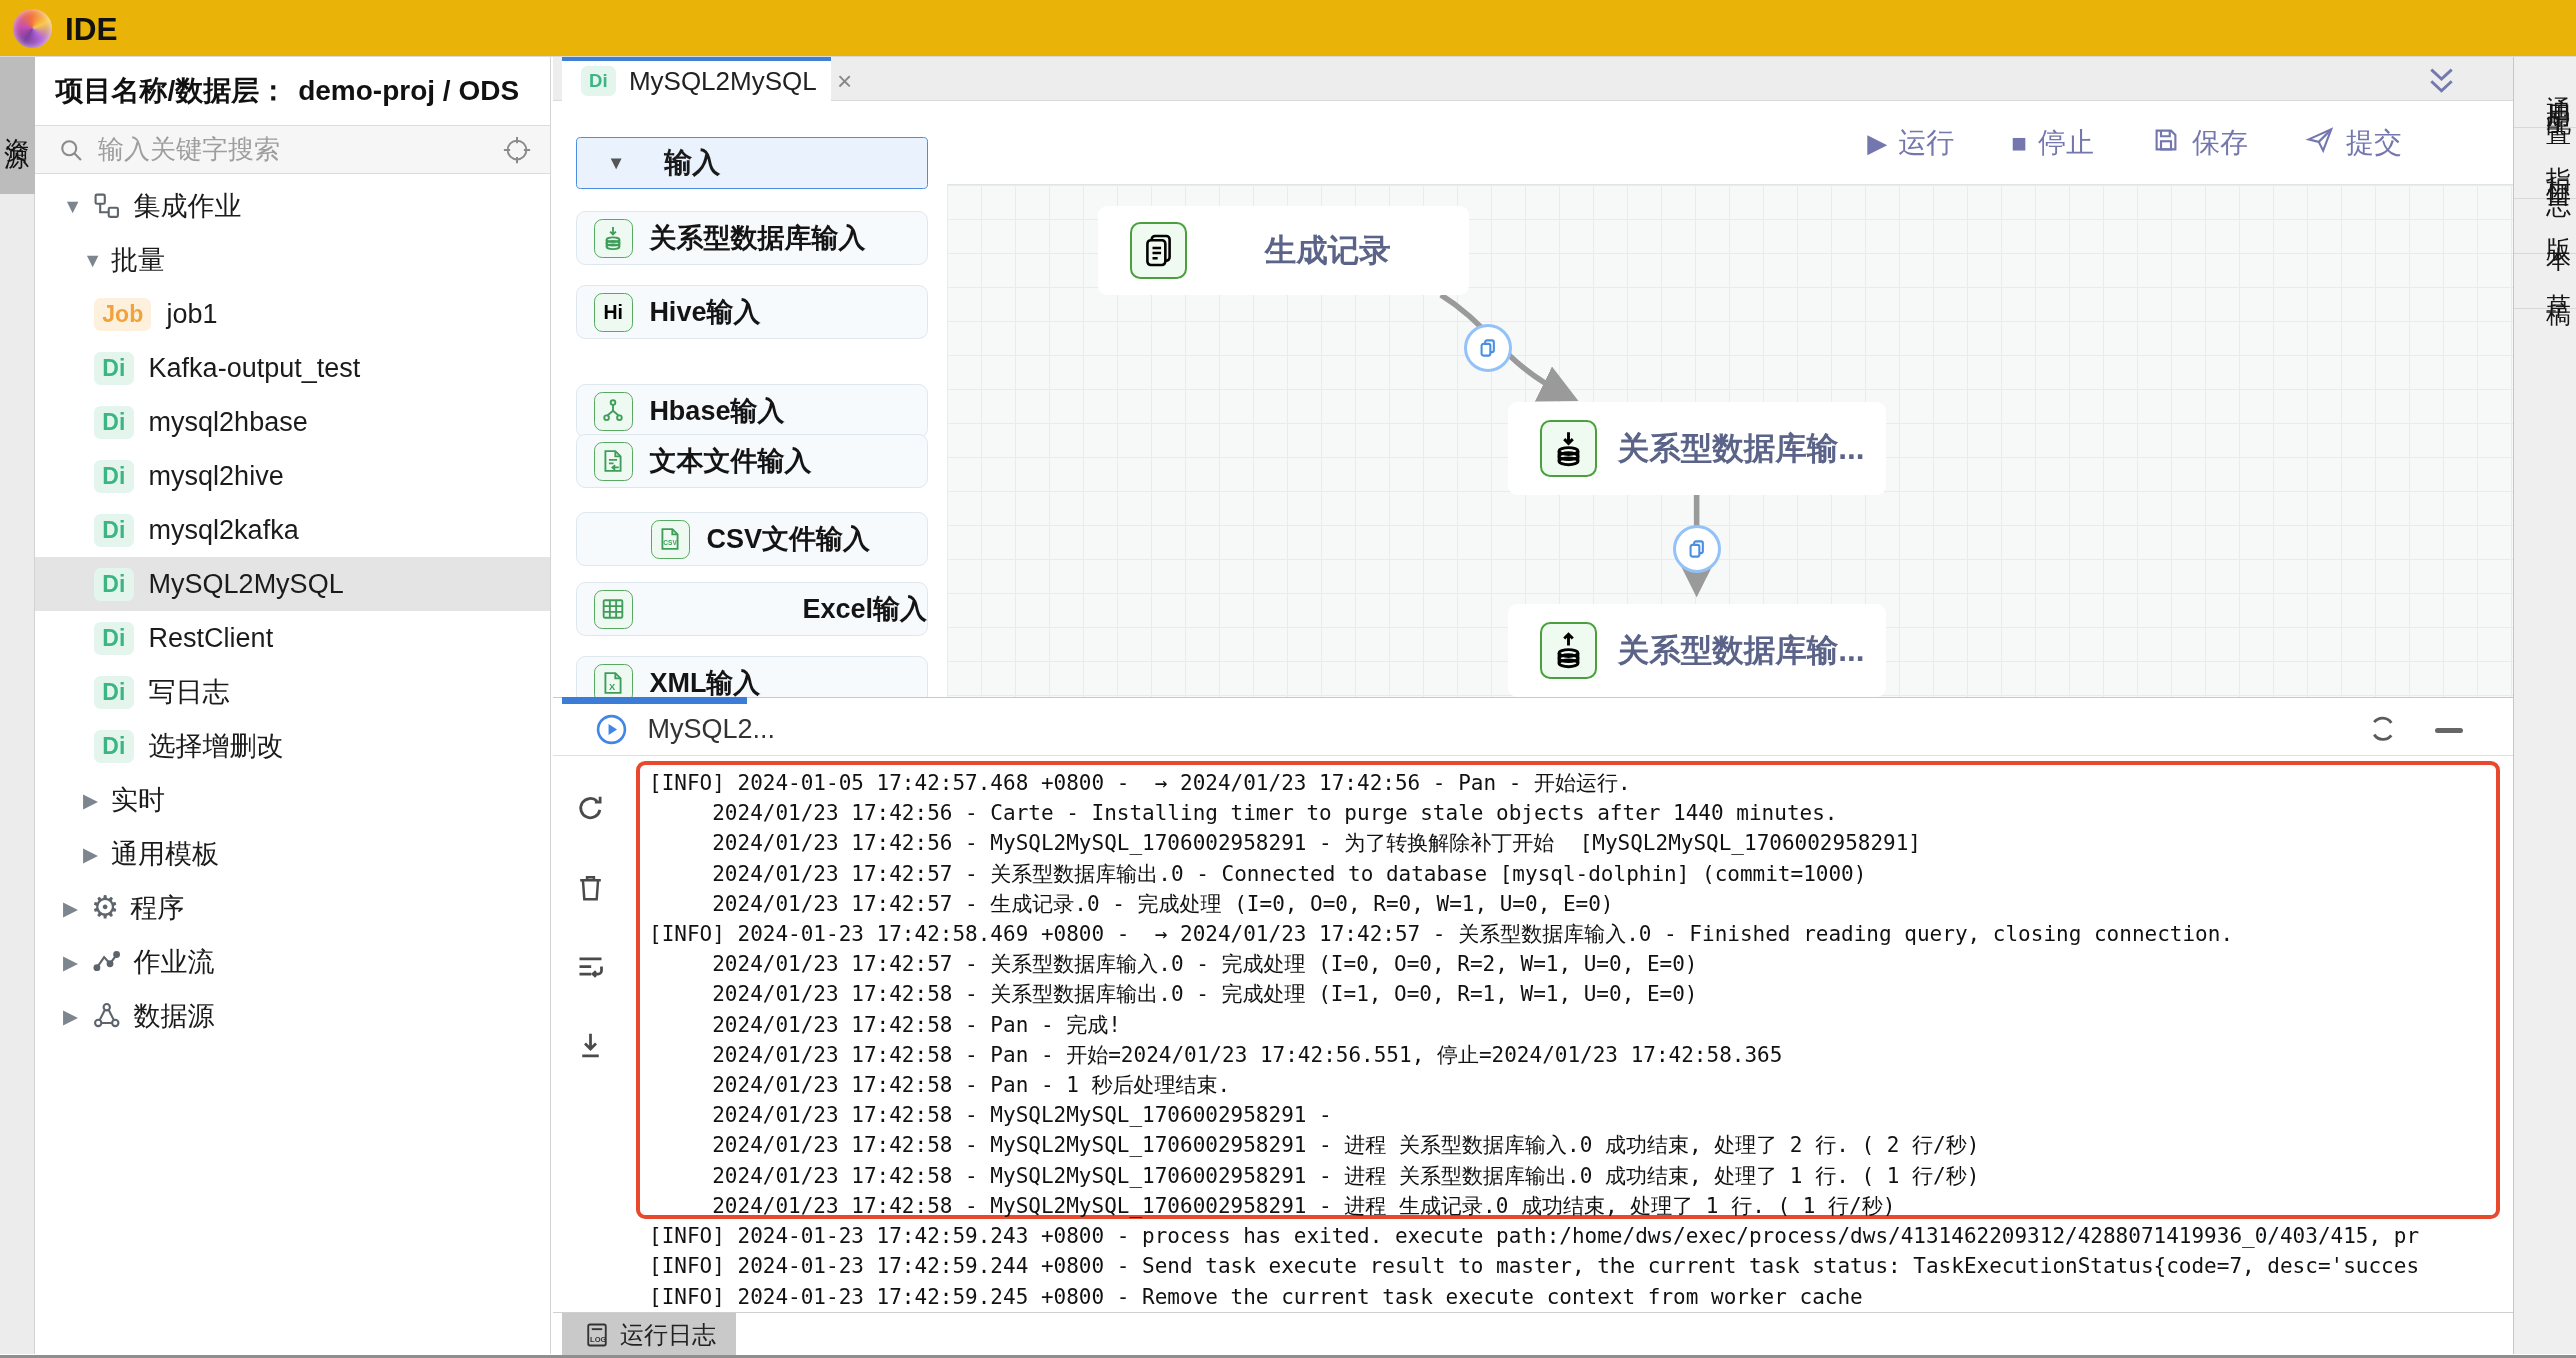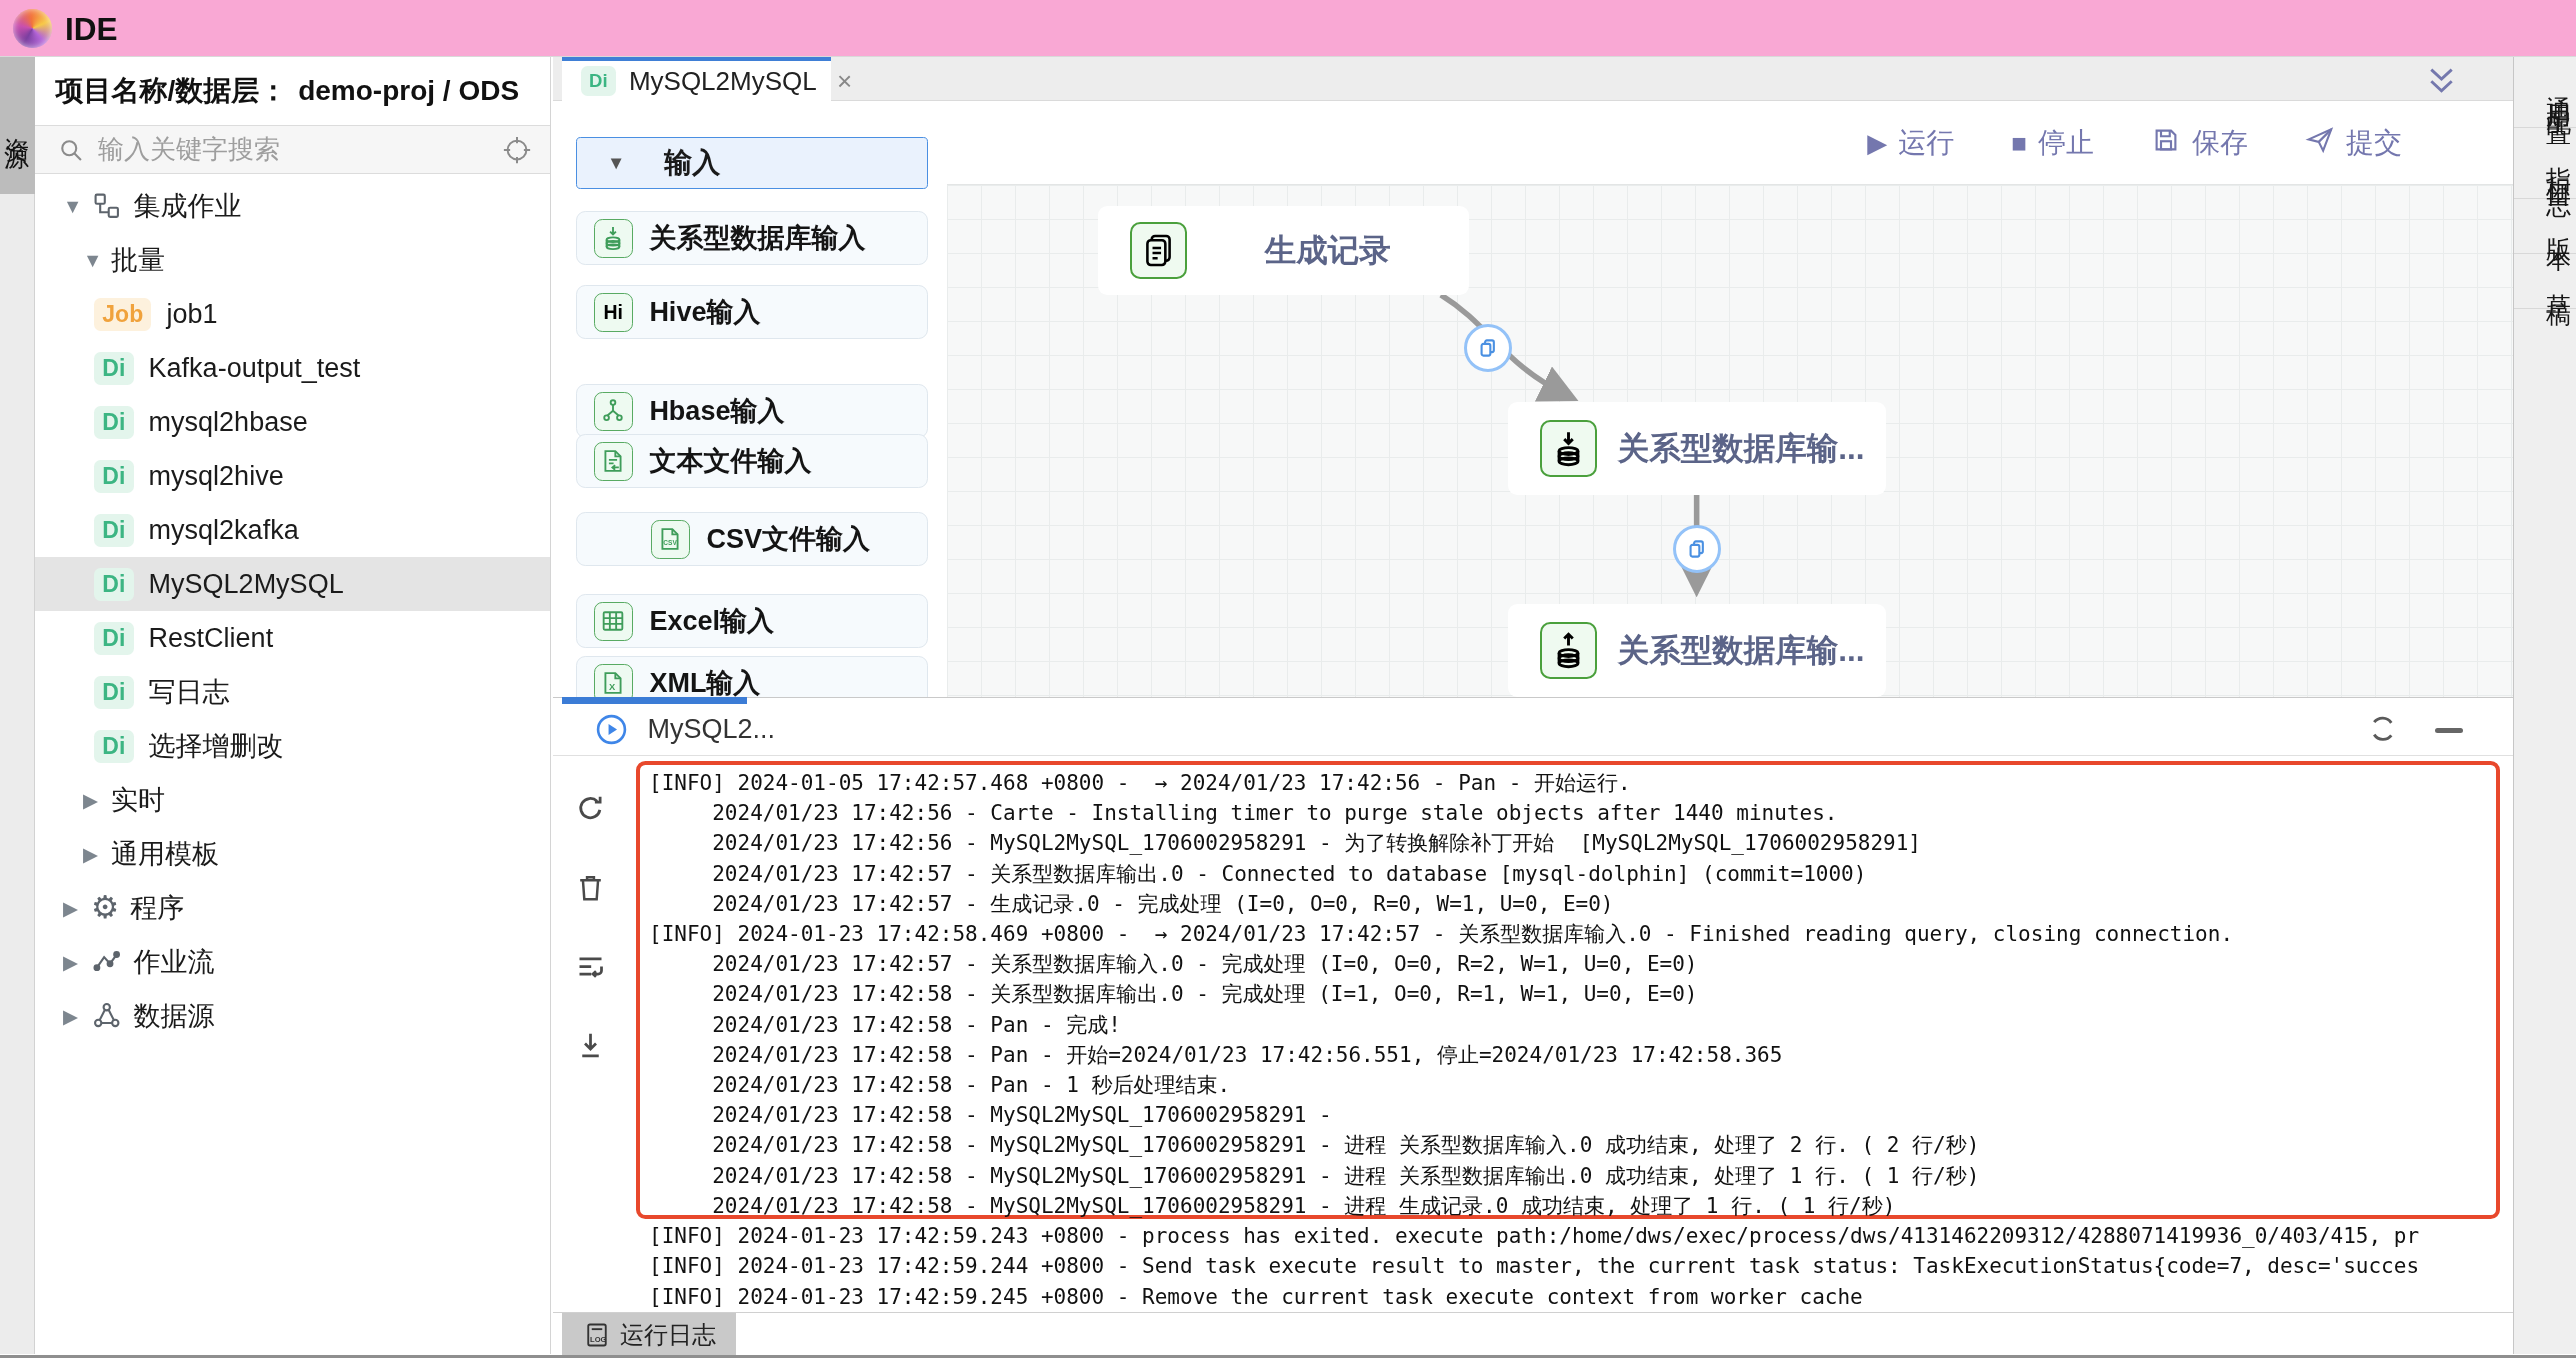--- a/index.html
+++ b/index.html
@@ -1,21 +1,21 @@
 <!DOCTYPE html>
 <html style="font-size:15px"><head>
 <meta charset="utf-8">
 <style>
   * { margin:0; padding:0; box-sizing:border-box; }
   html,body { background:#e8e8e8; }
   body { font-family:"Liberation Sans", sans-serif; }
   .screen { position:relative; width:2576px; height:1358px; background:#fff; overflow:hidden; }
 
   
-  .header { position:absolute; left:0; top:0; width:2576px; height:57px; background:#f9a8d4; border-bottom:1.9px solid #d9d9d9; z-index:40; }
+  .header { position:absolute; left:0; top:0; width:2576px; height:57px; background:#eab308; border-bottom:1.9px solid #d9d9d9; z-index:40; }
   .logo { position:absolute; left:13px; top:9.3px; width:39px; height:39px; border-radius:50%;
           background:conic-gradient(from 210deg,#7b3fa0,#c94fae,#f2733c,#f7c948,#b465d8,#7b3fa0);
           box-shadow:inset 0 0 7.4px rgba(255,255,255,.7); }
   .app-title { position:absolute; left:65px; top:11px; font-size:31.5px; font-weight:700; color:#111; }
 
   
   .left-rail { position:absolute; left:0; top:57px; width:35px; height:1297px; background:#ececec; border-right:0.9px solid #d2d2d2; z-index:30; }
   .left-rail-tab { position:absolute; left:0; top:0; width:35px; height:137px; background:#bcbcbc;
                    display:flex; align-items:center; justify-content:center;
                    writing-mode:vertical-rl; text-orientation:upright; font-size:25px; color:#111; letter-spacing:7.4px; }
@@ -394,21 +394,21 @@
         <div class="palette-item" style="top: 410px; justify-content: center;">
           <span class="p-iconbox">
             <svg viewBox="0 0 24 24" fill="none" stroke="currentColor" stroke-width="1.6">
               <path d="M5.5 3.5 h8.5 l4.5 4.5 V20.5 H5.5 z"></path>
               <path d="M14 3.5 v4.5 h4.5"></path>
               <text x="6.3" y="17.5" font-size="5.6" font-weight="bold" fill="currentColor" stroke="none">CSV</text>
             </svg>
           </span>
           <span class="palette-label">CSV文件输入</span>
         </div>
-        <div class="palette-item" style="top: 492px;">
+        <div class="palette-item" style="top: 480px; justify-content: space-between;">
           <span class="p-iconbox">
             <svg viewBox="0 0 24 24" fill="none" stroke="currentColor" stroke-width="1.6">
               <rect x="4" y="4.5" width="16" height="15" rx="1"></rect>
               <path d="M4 9.5 h16 M4 14.5 h16 M9.3 4.5 v15 M14.7 4.5 v15"></path>
             </svg>
           </span>
           <span class="palette-label">Excel输入</span>
         </div>
         <div class="palette-item" style="top: 554px;">
           <span class="p-iconbox">

